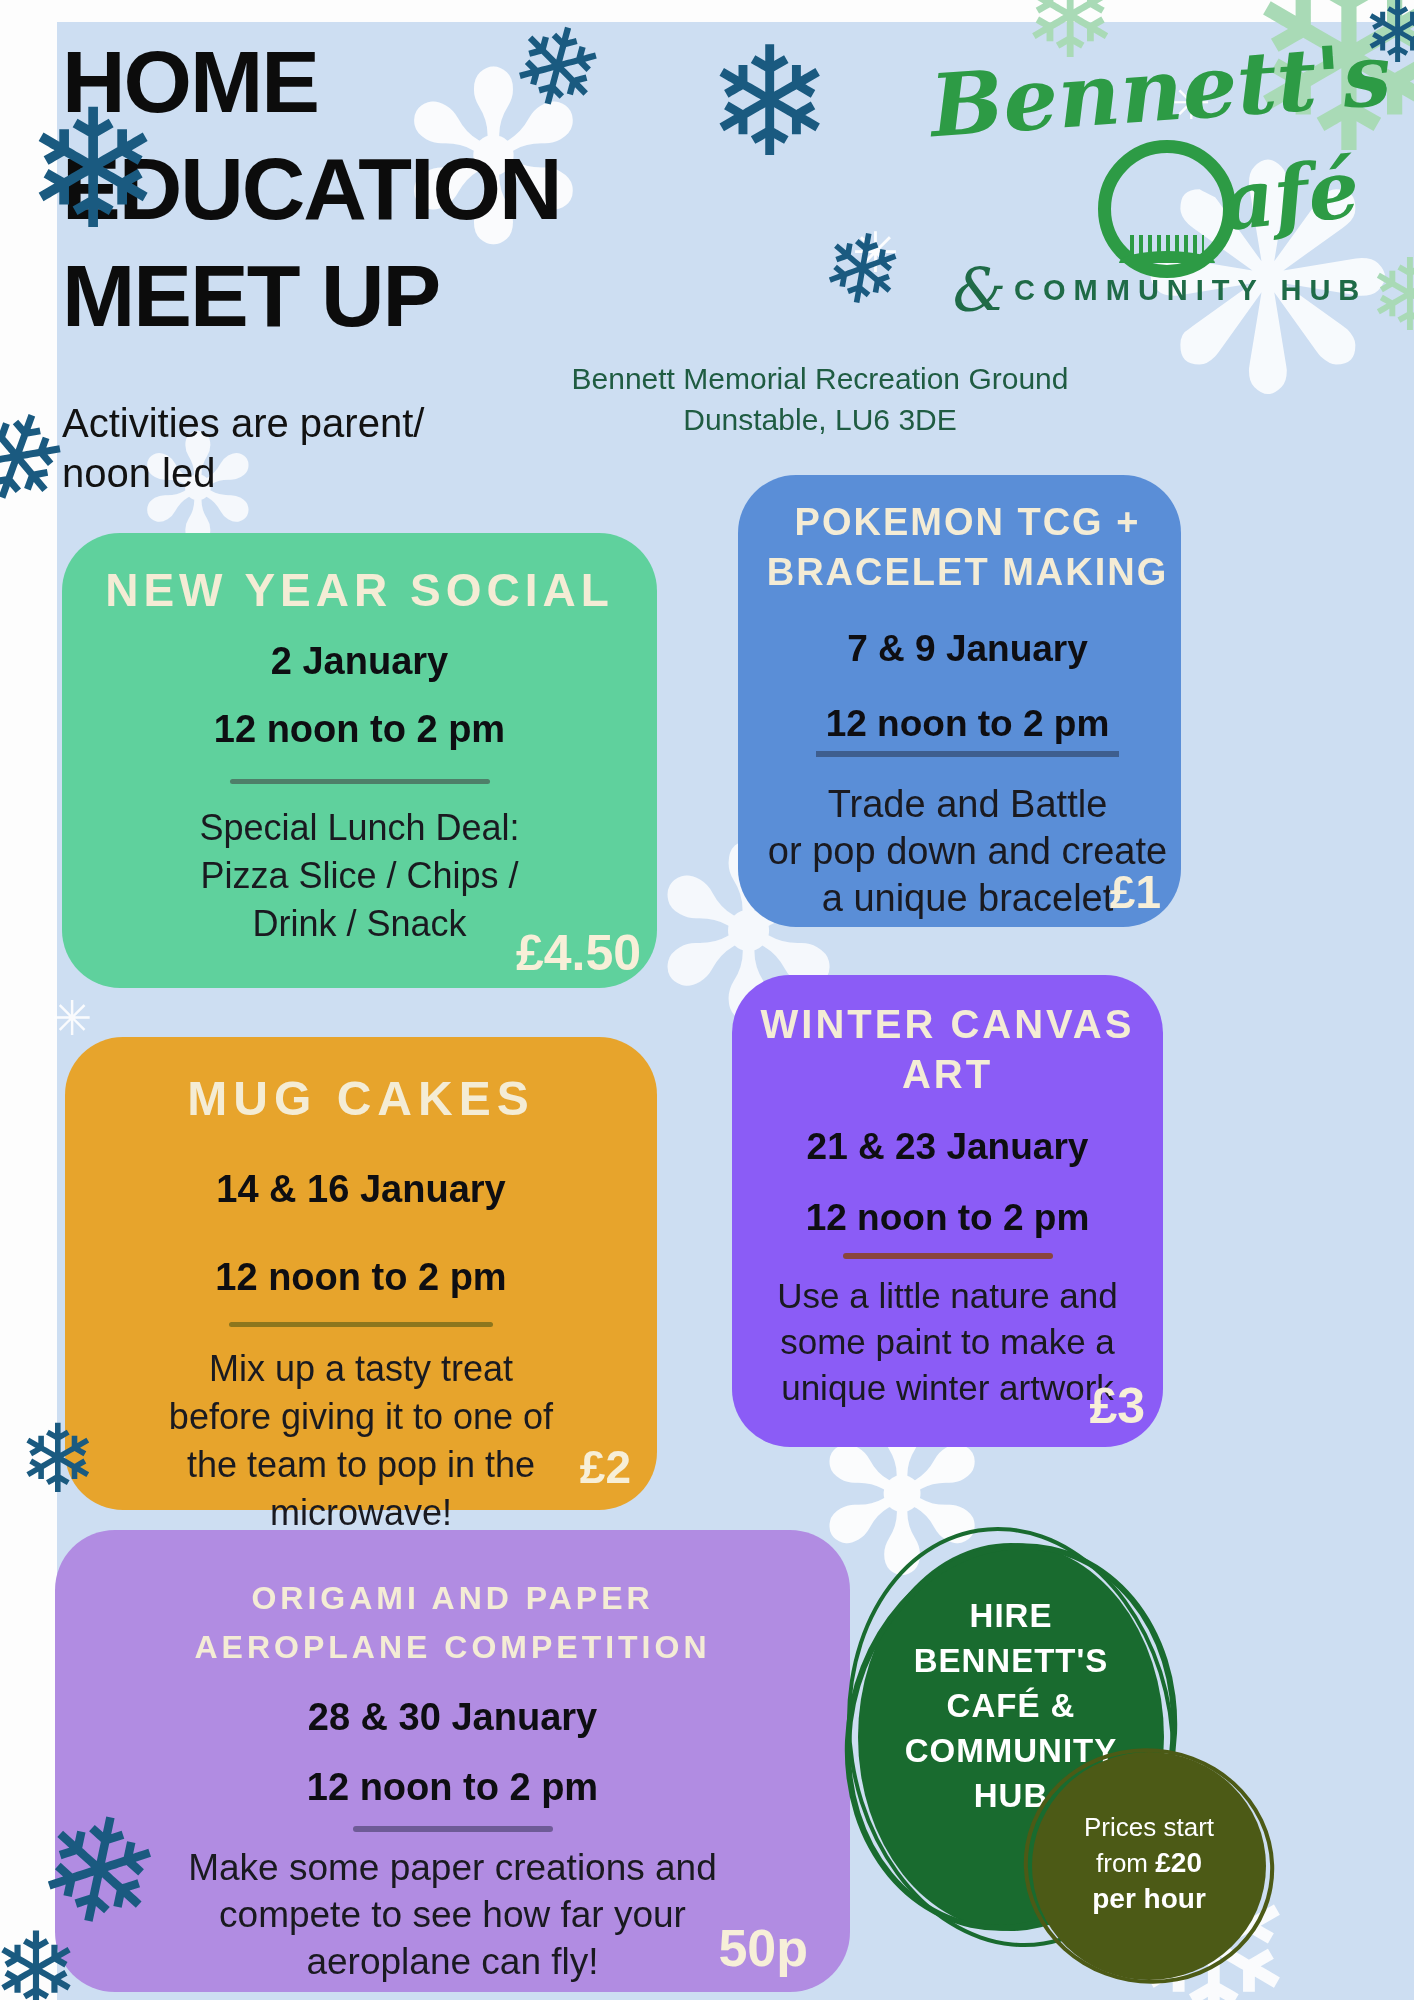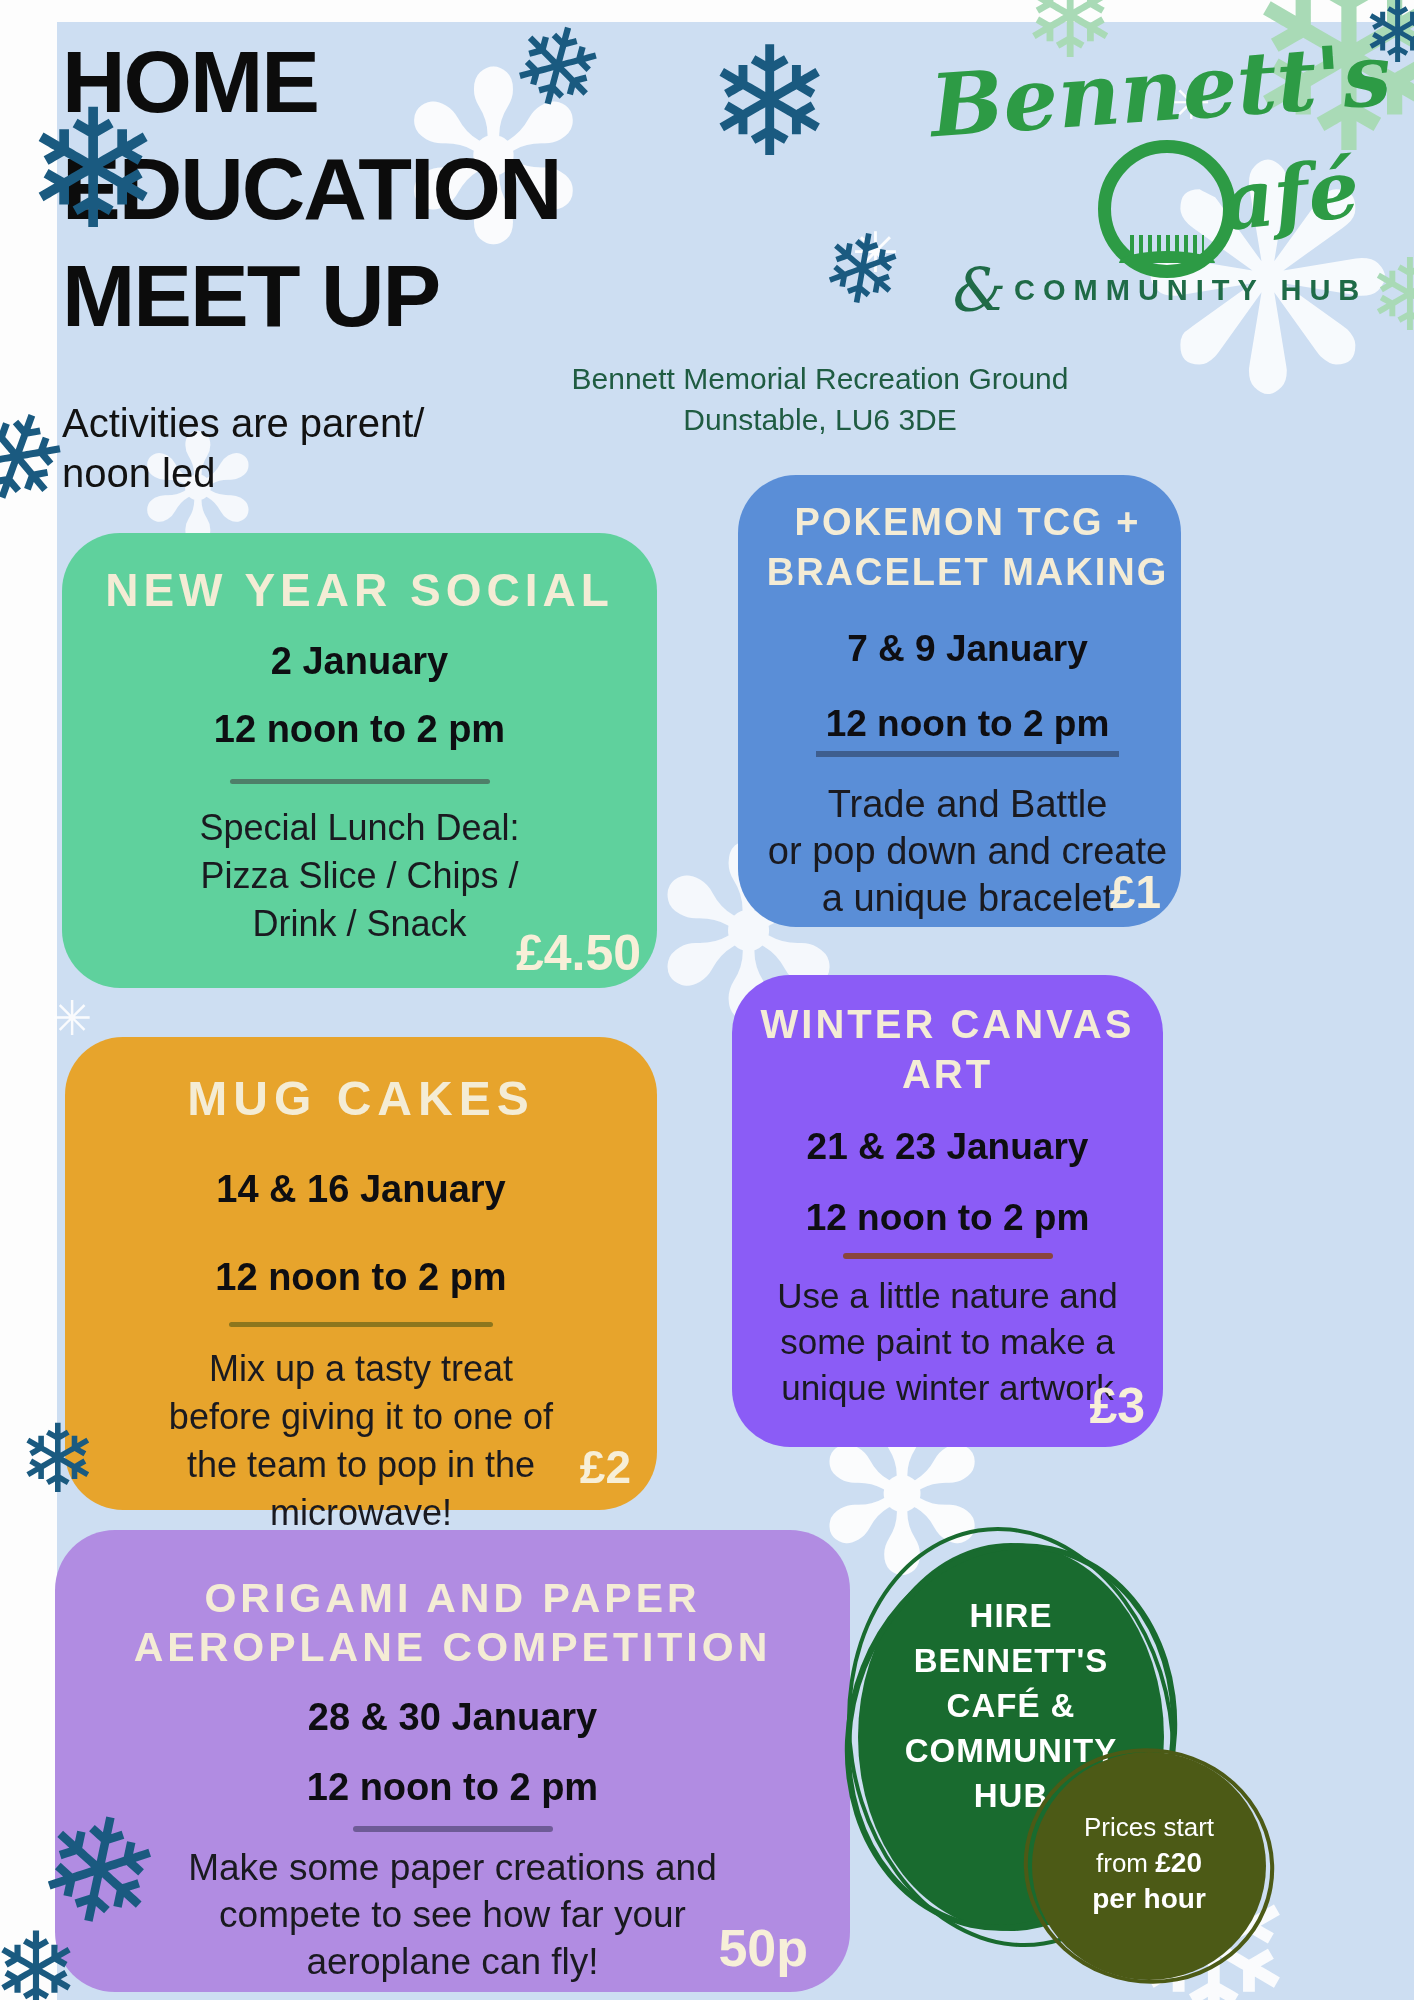--- a/index.html
+++ b/index.html
@@ -87,21 +87,21 @@
   #card-mug .price{right:26px;bottom:16px;font-size:46px;}
 
   #card-canvas{left:732px;top:975px;width:431px;height:472px;background:#8b5cf6;}
   #card-canvas .ctitle{padding-top:24px;font-size:40px;line-height:50px;letter-spacing:3px;}
   #card-canvas .dateline{margin-top:24px;font-size:37px;line-height:47px;}
   #card-canvas .divider{width:210px;height:6px;background:#8a453c;margin-top:12px;margin-bottom:14px;}
   #card-canvas .desc{font-size:35px;line-height:46px;}
   #card-canvas .price{right:18px;bottom:12px;font-size:50px;}
 
   #card-origami{left:55px;top:1530px;width:795px;height:462px;background:#b18ce2;border-radius:60px;}
-  #card-origami .ctitle{padding-top:44px;font-size:41px;line-height:49px;letter-spacing:4px;}
+  #card-origami .ctitle{padding-top:44px;font-size:32px;line-height:49px;letter-spacing:4px;}
   #card-origami .dateline{margin-top:20px;font-size:38px;line-height:50px;}
   #card-origami .divider{width:200px;height:6px;background:#6e5b96;margin-top:14px;margin-bottom:12px;}
   #card-origami .desc{font-size:37px;line-height:47px;}
   #card-origami .price{right:42px;bottom:14px;font-size:52px;}
 
   
   .scribble{position:absolute;border-radius:50%;}
   .scribble::before{content:"";position:absolute;inset:4px;border:7px solid inherit;border-radius:50%;}
   #hire-circle{left:858px;top:1543px;width:306px;height:388px;background:#196b2f;z-index:2;text-align:center;}
   #hire-circle::before{content:"";position:absolute;inset:-7px;border:6px solid #196b2f;border-radius:50%;transform:rotate(12deg) scale(1.03,.97);}

